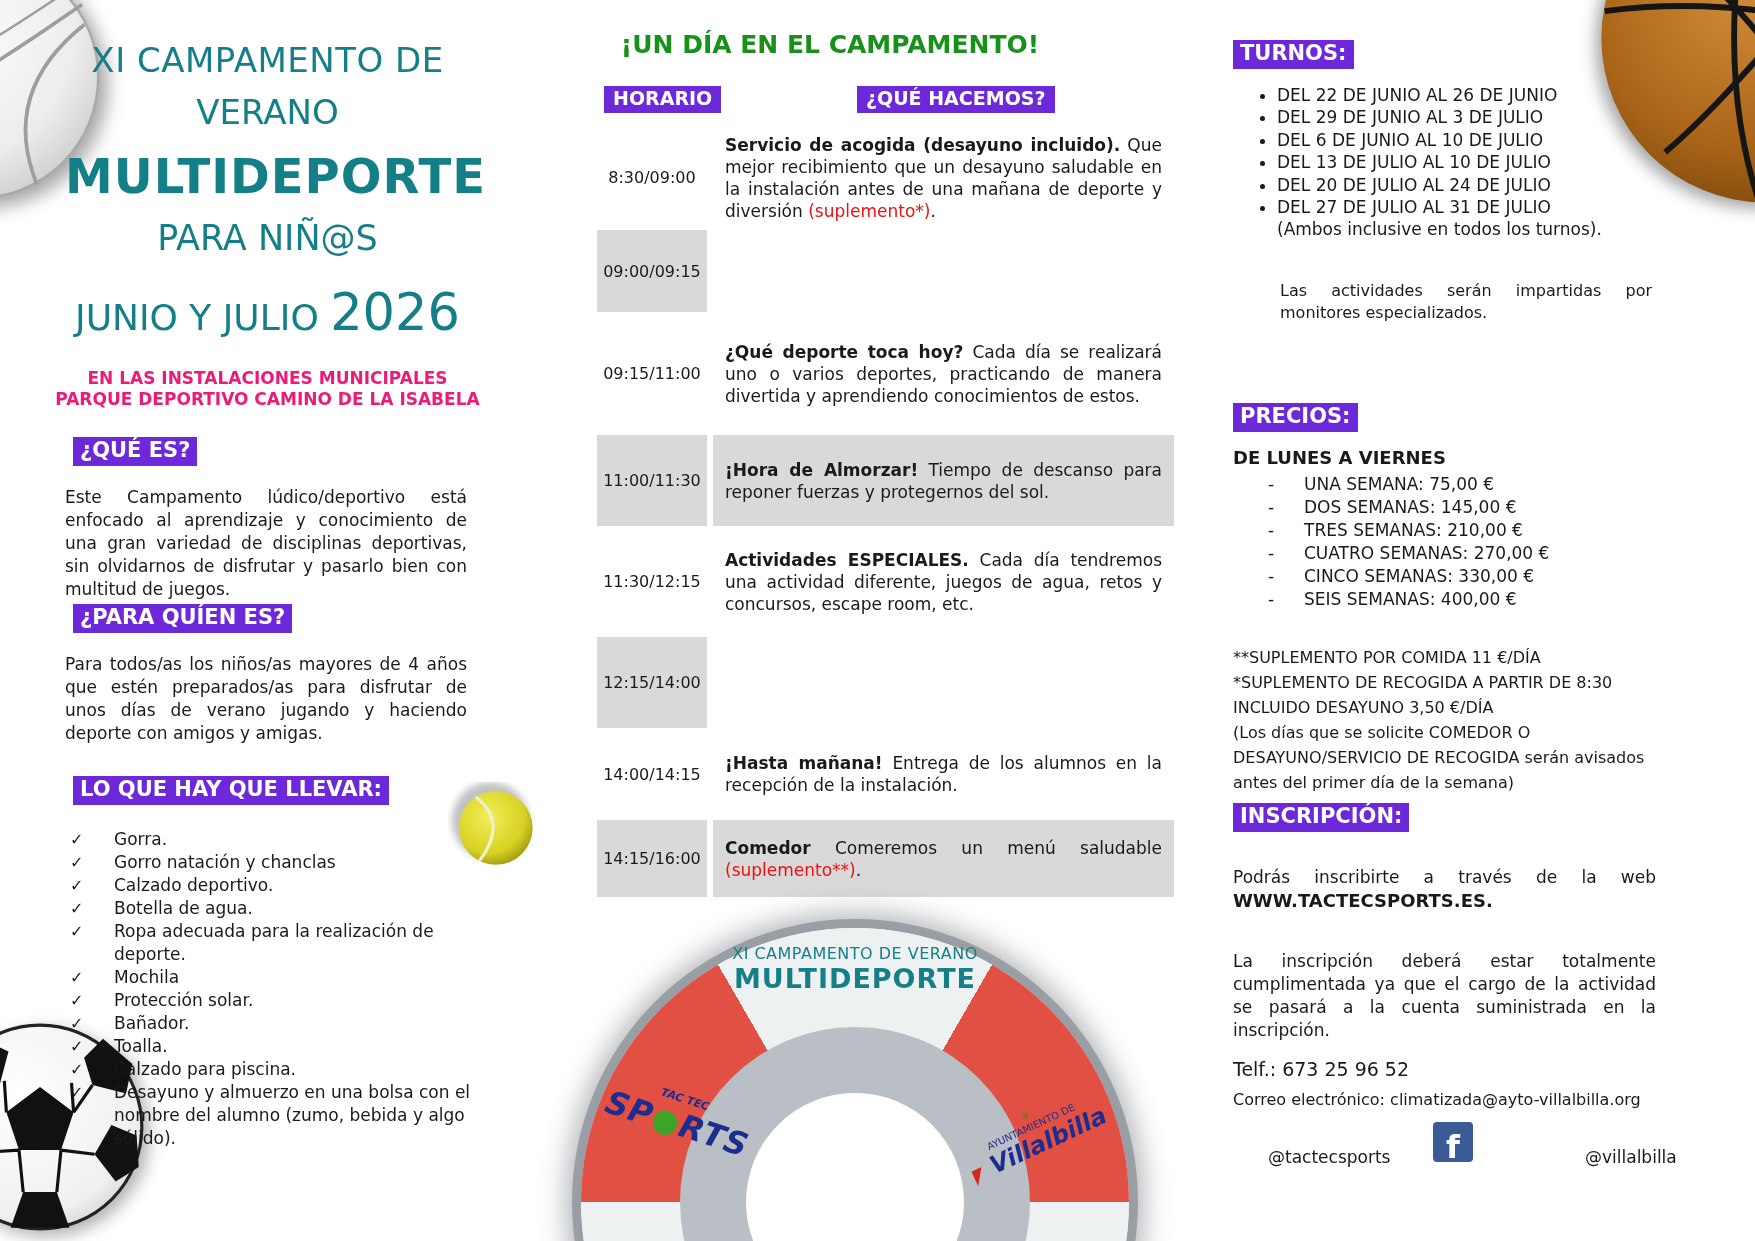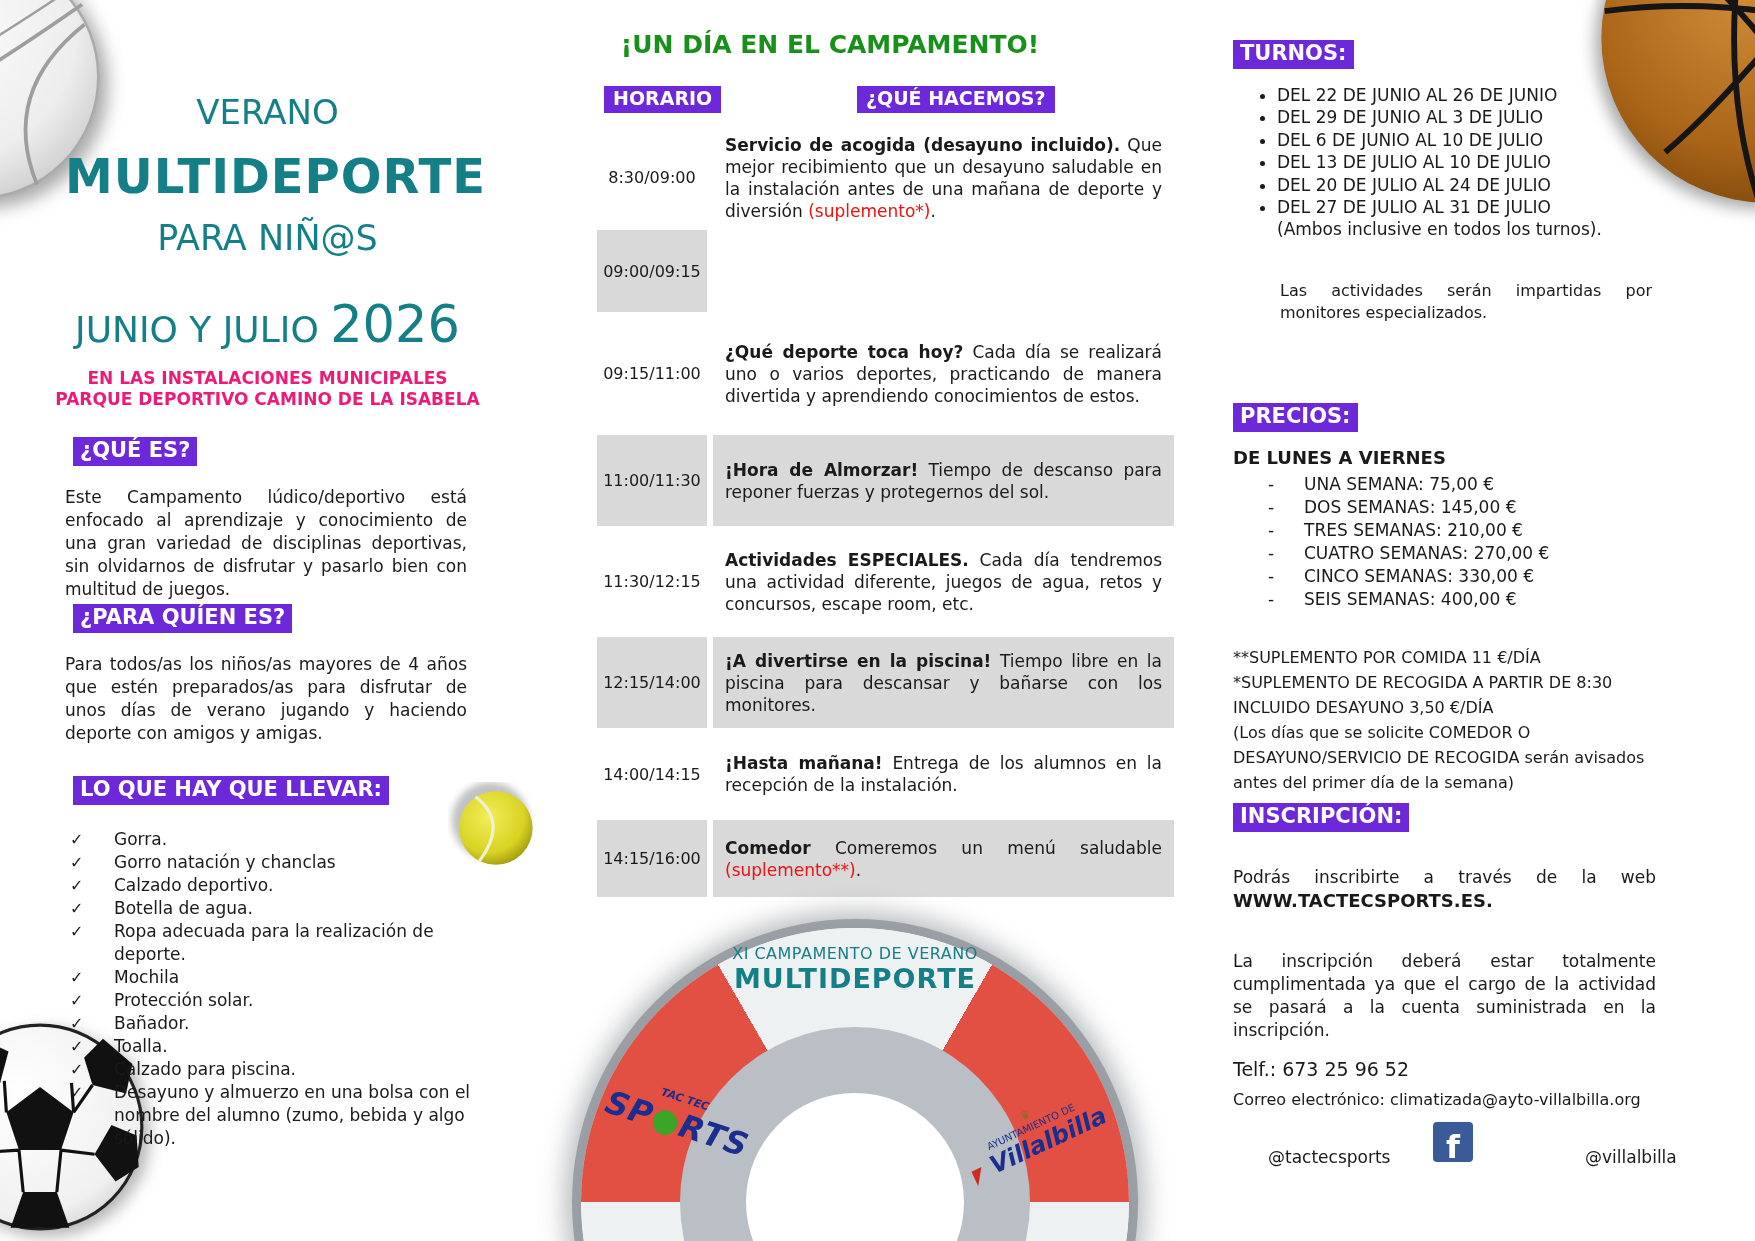--- a/index.html
+++ b/index.html
@@ -6,21 +6,21 @@
   #canvas{position:relative;width:1755px;height:1241px;overflow:hidden;background:#ffffff;
           font-family:"DejaVu Sans","Liberation Sans",sans-serif;color:#1a1a1a;}
   .abs{position:absolute;}
   
   .teal{color:#147f86;}
   .tl{left:65px;width:405px;text-align:center;}
   #title-l1{top:40px;font-size:34px;letter-spacing:.5px;}
   #title-l2{top:92px;font-size:34px;}
   #title-main{top:148px;font-size:48px;font-weight:bold;letter-spacing:1px;}
   #title-l3{top:218px;font-size:35px;}
-  #title-l4{top:295px;font-size:36px;}
+  #title-l4{top:283px;font-size:36px;}
   #title-l4 .year{font-size:51px;}
   #location{top:368px;left:55px;width:425px;text-align:center;color:#ec1a78;
             font-weight:bold;font-size:17px;line-height:21px;}
   .ghead{display:inline-block;background:#6d28d9;color:#ffffff;font-weight:bold;
          font-size:21px;padding:2px 7px 4px 7px;line-height:1.1;}
   #h-quees{left:73px;top:437px;}
   #h-paraquien{left:73px;top:604px;}
   #h-llevar{left:73px;top:776px;}
   .para{left:65px;width:402px;font-size:17px;line-height:23px;text-align:justify;}
   #para1{top:486px;}
@@ -159,20 +159,21 @@
       </radialGradient>
       <filter id="blr">
           <feGaussianBlur stdDeviation="4"></feGaussianBlur>
         </filter>
     </defs>
     <circle cx="46" cy="42" r="42" fill="#8f8f8f" opacity="0.55" filter="url(#blr)"></circle>
     <circle cx="52" cy="50" r="40" fill="url(#tb)"></circle>
     <path d="M30,16 Q66,44 34,86" fill="none" stroke="#eef0cf" stroke-width="3.5"></path>
   </svg>
 
+  <div class="abs tl teal z2" id="title-l1">XI CAMPAMENTO DE</div>
   <div class="abs tl teal z2" id="title-l2">VERANO</div>
   <div class="abs tl teal z2" id="title-main">MULTIDEPORTE</div>
   <div class="abs tl teal z2" id="title-l3">PARA NIÑ@S</div>
   <div class="abs tl teal z2" id="title-l4"><span>JUNIO Y JULIO </span><span class="year">2026</span></div>
 
   <div class="abs" id="location">
     <div>EN LAS INSTALACIONES MUNICIPALES</div>
     <div>PARQUE DEPORTIVO CAMINO DE LA ISABELA</div>
   </div>
 
@@ -258,23 +259,20 @@
         </div>
     </div>
     <div class="trow" style="min-height:111px">
       <div class="time">11:30/12:15</div>
       <div class="desc">
           <p><span class="b">Actividades ESPECIALES.</span><span> Cada día tendremos una actividad diferente, juegos de agua, retos y concursos, escape room, etc.</span></p>
         </div>
     </div>
     <div class="trow shaded" style="min-height:91px">
       <div class="time">12:15/14:00</div>
-      <div class="desc">
-          <p><span class="b">¡A divertirse en la piscina!</span><span> Tiempo libre en la piscina para descansar y bañarse con los monitores.</span></p>
-        </div>
     </div>
     <div class="trow" style="min-height:92px">
       <div class="time">14:00/14:15</div>
       <div class="desc">
           <p><span class="b">¡Hasta mañana!</span><span> Entrega de los alumnos en la recepción de la instalación.</span></p>
         </div>
     </div>
     <div class="trow shaded" style="min-height:77px">
       <div class="time">14:15/16:00</div>
       <div class="desc">

